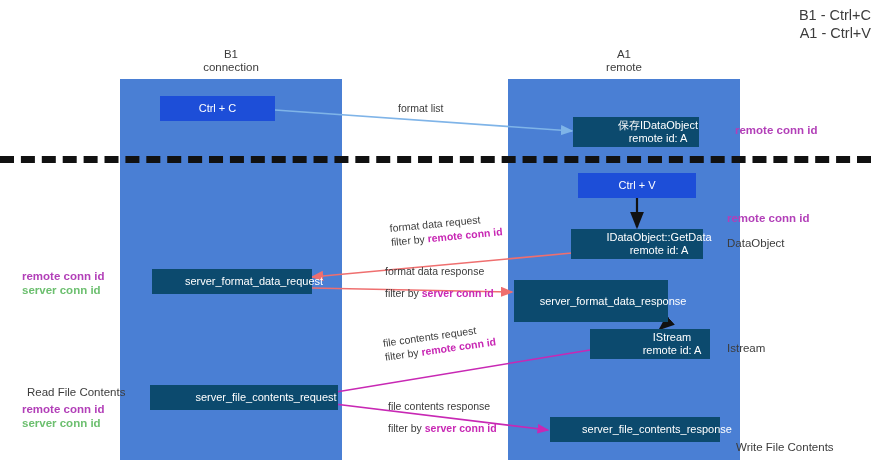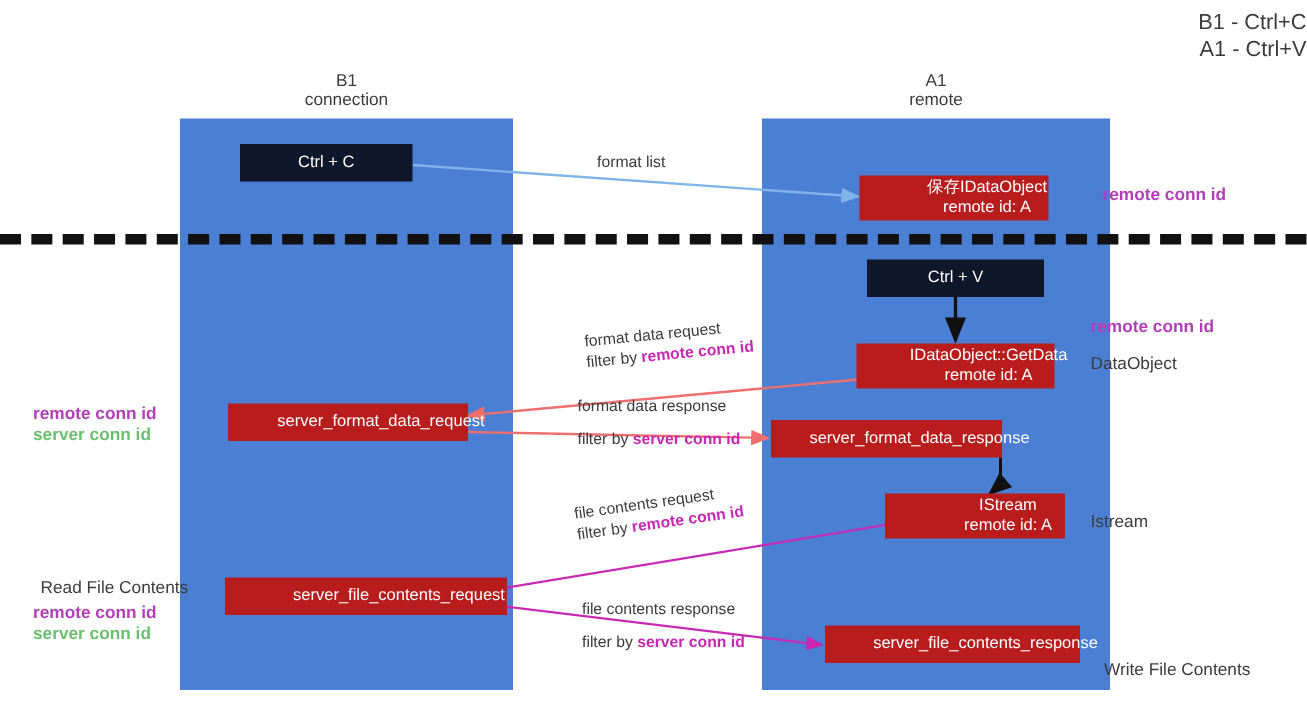--- a/index.html
+++ b/index.html
@@ -34,22 +34,22 @@
   .box{
     position:absolute;
     display:flex;align-items:center;justify-content:center;
     flex-direction:column;
     text-align:center;
     color:#ffffff;
     font-size:11px;
     line-height:13px;
     box-sizing:border-box;
   }
-  .box.green{background:#0f172a;}
-  .box.orange{background:#b91c1c;padding-left:44px;}
+  .box.green{background:#1d4ed8;}
+  .box.orange{background:#0c4a6e;padding-left:44px;}
 
   
   .side-label{
     position:absolute;font-size:11.5px;color:#3c3c3c;line-height:14px;
   }
   .key-purple{color:#b23fb8;font-weight:bold;}
   .key-green{color:#6cbf6f;font-weight:bold;}
   .key-magenta{color:#c828b4;font-weight:bold;}
 
   
@@ -137,21 +137,21 @@
 
   <div class="box orange" style="left:571px;top:229px;width:132px;height:30px;">
     <span>IDataObject::GetData</span>
     <span>remote id: A</span>
   </div>
 
   <div class="box orange" style="left:152px;top:269px;width:160px;height:25px;">
     <span>server_format_data_request</span>
   </div>
 
-  <div class="box orange" style="left:514px;top:280px;width:154px;height:25px;">
+  <div class="box orange" style="left:514px;top:280px;width:154px;height:42px;">
     <span>server_format_data_response</span>
   </div>
 
   <div class="box orange" style="left:590px;top:329px;width:120px;height:30px;">
     <span>IStream</span>
     <span>remote id: A</span>
   </div>
 
   <div class="box orange" style="left:150px;top:385px;width:188px;height:25px;">
     <span>server_file_contents_request</span>

